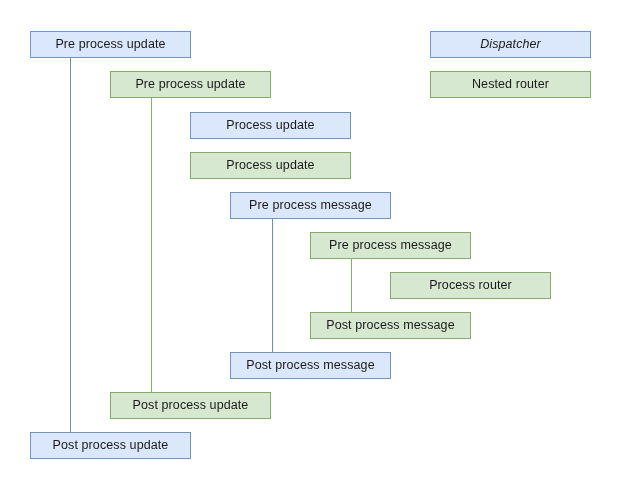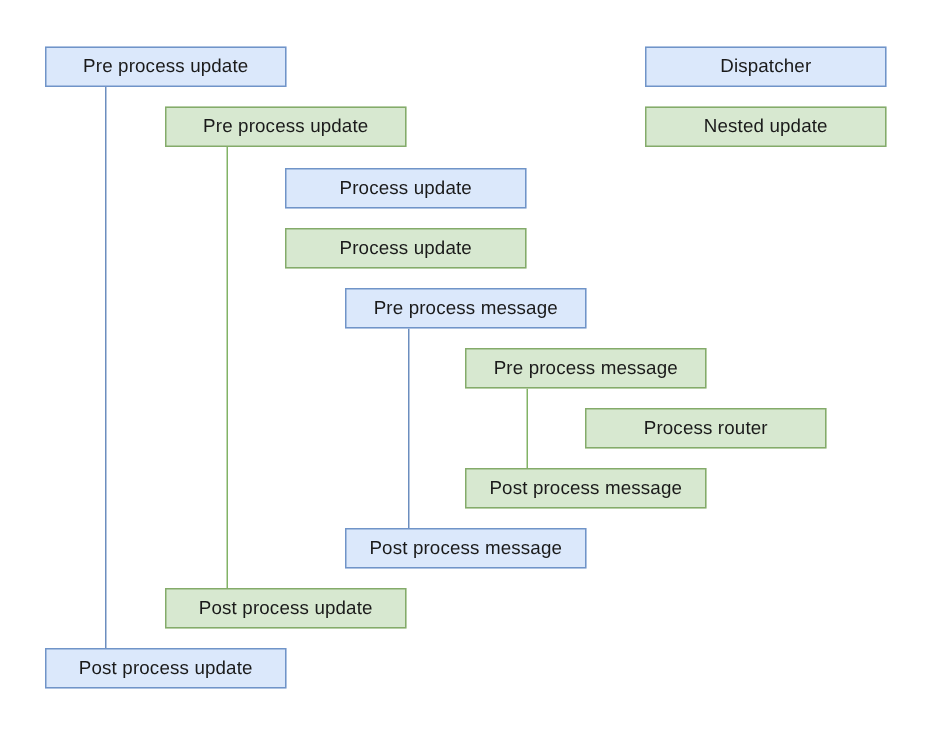--- a/index.html
+++ b/index.html
@@ -74,17 +74,17 @@
       <div class="node dispatcher" style="left: 230px; top: 192px; width: 161px; height: 27px;">Pre process message</div>
       <div class="node nested" style="left: 310px; top: 232px; width: 161px; height: 27px;">Pre process message</div>
       <div class="node nested" style="left: 390px; top: 272px; width: 161px; height: 27px;">Process router</div>
       <div class="node nested" style="left: 310px; top: 312px; width: 161px; height: 27px;">Post process message</div>
       <div class="node dispatcher" style="left: 230px; top: 352px; width: 161px; height: 27px;">Post process message</div>
       <div class="node nested" style="left: 110px; top: 392px; width: 161px; height: 27px;">Post process update</div>
       <div class="node dispatcher" style="left: 30px; top: 432px; width: 161px; height: 27px;">Post process update</div>
     </div>
 
   <div class="legend-group" id="legend-layer">
-      <div class="node dispatcher" style="left: 430px; top: 31px; width: 161px; height: 27px;">Dispatcher</div>
-      <div class="node nested" style="left: 430px; top: 71px; width: 161px; height: 27px;">Nested update</div>
+      <div class="node dispatcher" style="left: 430px; top: 31px; width: 161px; height: 27px; font-style: italic;">Dispatcher</div>
+      <div class="node nested" style="left: 430px; top: 71px; width: 161px; height: 27px;">Nested router</div>
     </div>
 
 </div>
 
 </body></html>

